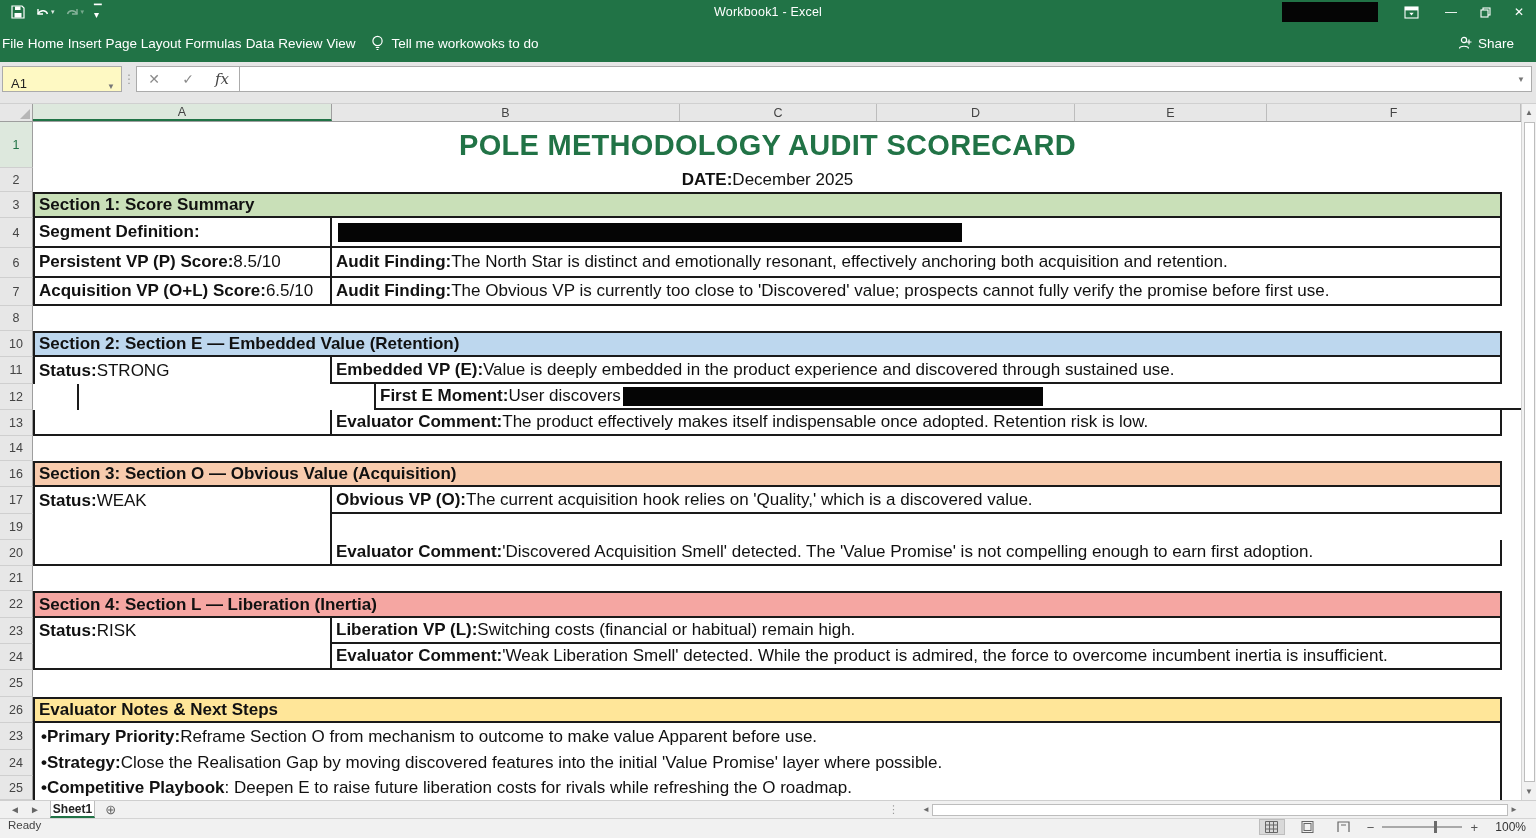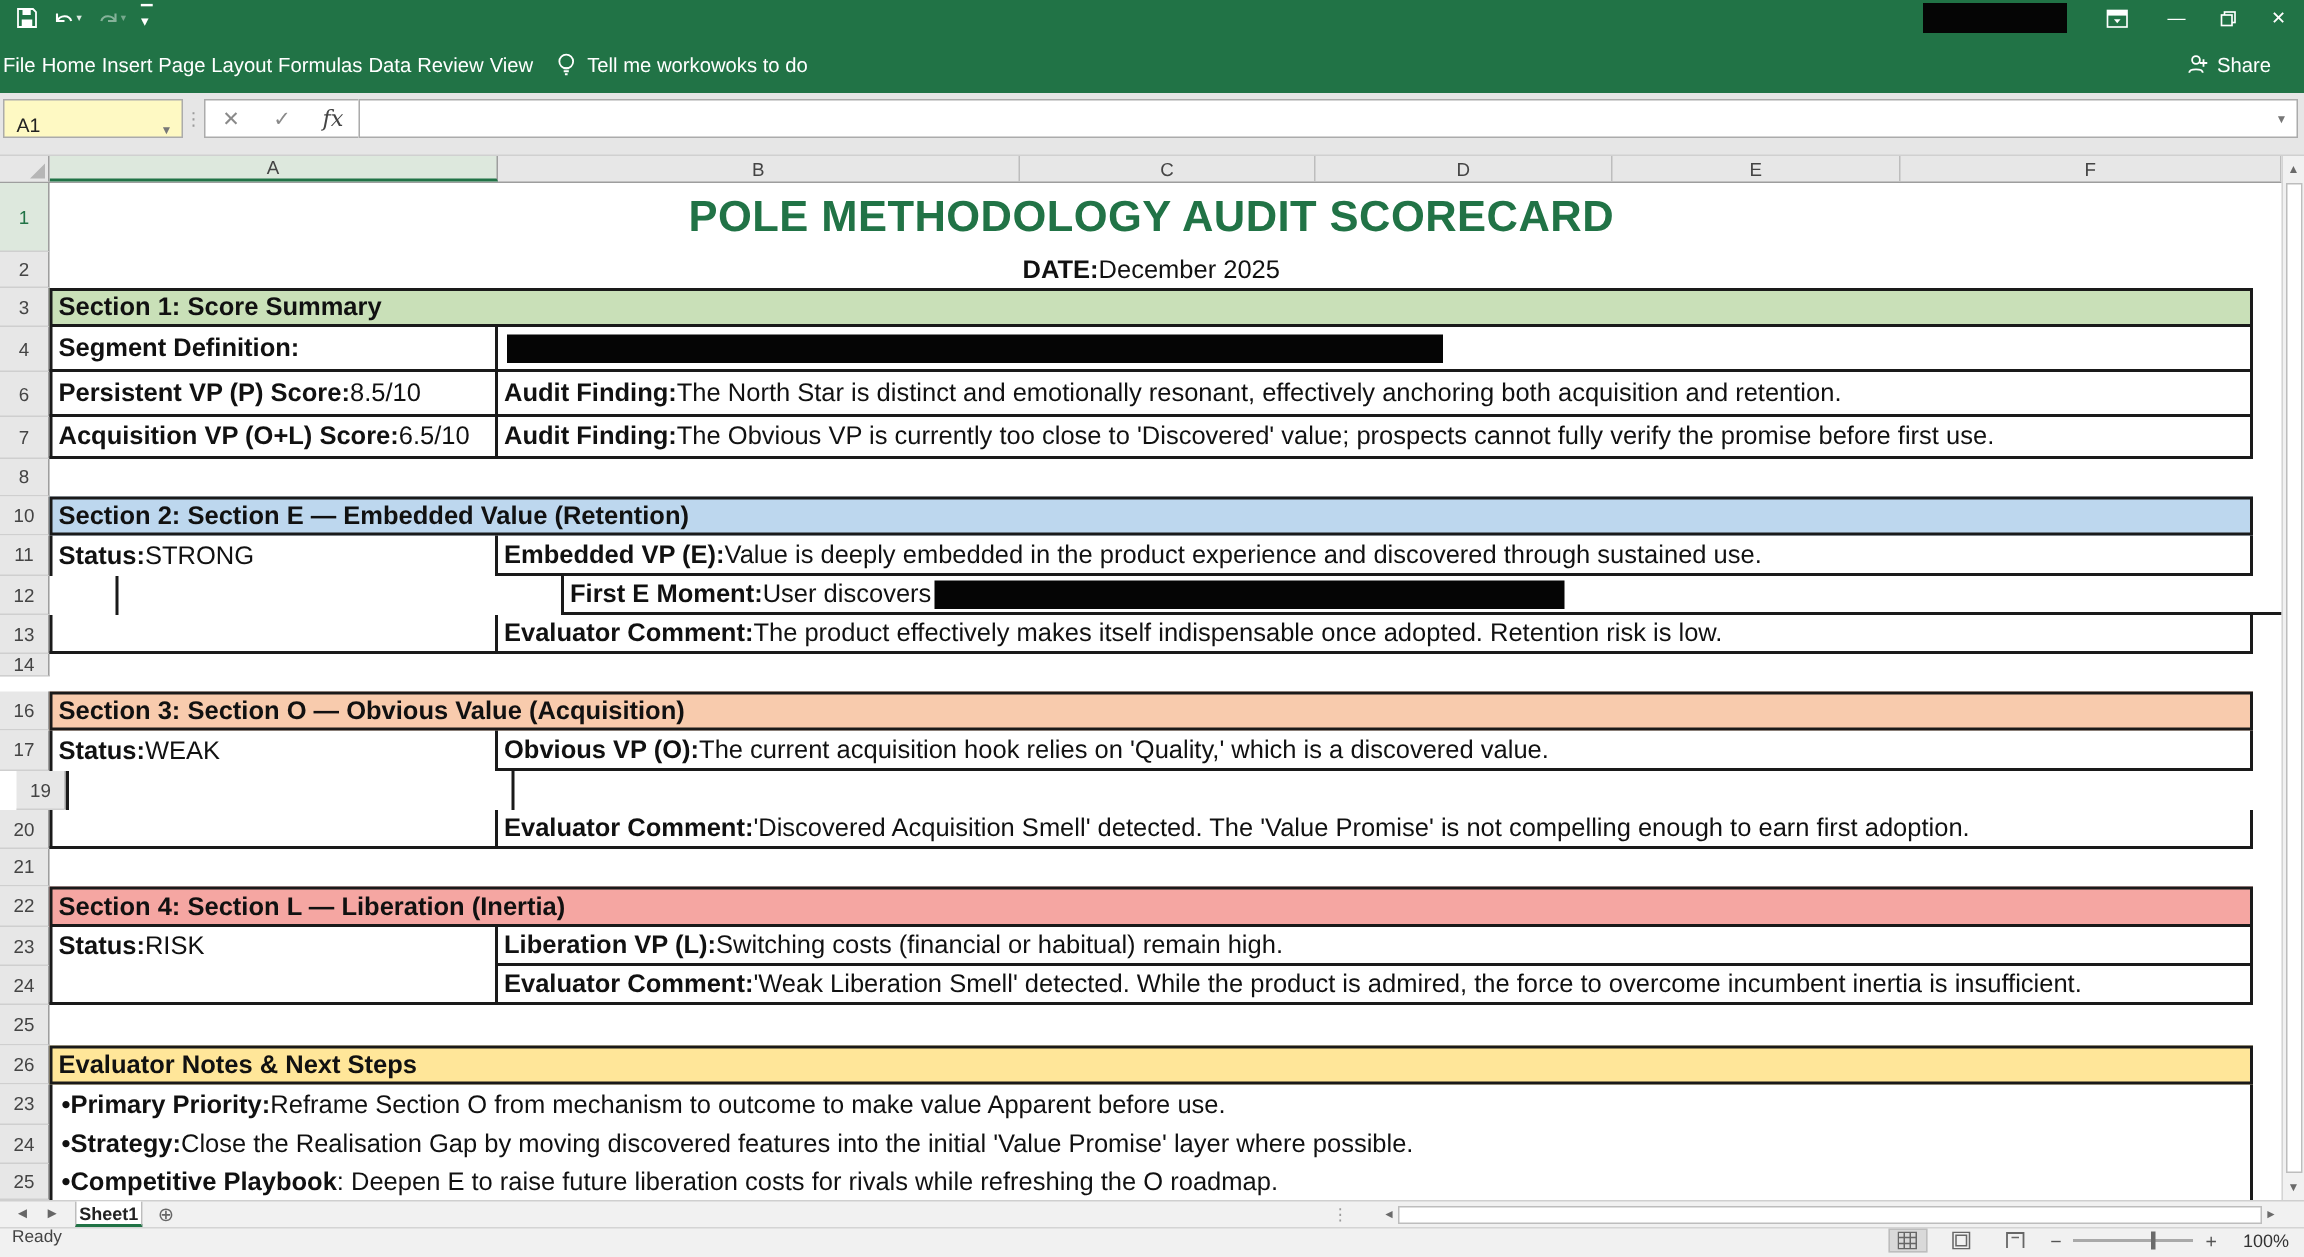--- a/index.html
+++ b/index.html
@@ -84,20 +84,21 @@
   .ztrack{width:80px;height:2px;background:#a9a9a9;position:relative}
   .zthumb{position:absolute;left:52px;top:-5px;width:3px;height:12px;background:#6a6a6a}
   .zminus,.zplus{font-size:13px;color:#555}
   .zpct{width:38px;text-align:right;font-size:12px;color:#333}
   svg{display:block}
 </style>
 </head>
 <body>
 
 <div class="titlebar">
+  <div class="tb-title">Workbook1  -  Excel</div>
   <div class="qat">
     <span class="btn">
       <svg width="14" height="14" viewBox="0 0 14 14">
           <path d="M1 1h10l2 2v10H1z" fill="none" stroke="#fff" stroke-width="1.2"></path>
           <rect x="3.5" y="8" width="7" height="4.5" fill="#fff"></rect>
           <rect x="4" y="1.5" width="5.5" height="3.5" fill="#fff"></rect>
         </svg>
     </span>
     <span class="btn">
       <svg width="15" height="13" viewBox="0 0 15 13">
@@ -304,21 +305,21 @@
         <div class="rb">
           <div class="span pairrow" style="height: 100%;">
             <div class="ca bb"></div>
             <div class="cb">
               <span class="bold">Evaluator Comment:</span>
               <span> The product effectively makes itself indispensable once adopted. Retention risk is low.</span>
             </div>
           </div>
         </div>
       </div>
-      <div class="grow" style="height: 25px; flex-direction: column;">
+      <div class="grow" style="height: 25px;">
         <div class="rn">14</div>
         <div class="rb">
           <div class="span" style="height: 100%;"></div>
         </div>
       </div>
       <div class="grow" style="height: 26px;">
         <div class="rn">16</div>
         <div class="rb">
           <div class="span section-cell" style="height: 100%; background: rgb(248, 203, 173);">Section 3: Section O — Obvious Value (Acquisition)</div>
         </div>
@@ -331,21 +332,21 @@
               <span class="bold">Status:</span>
               <span> WEAK</span>
             </div>
             <div class="cb">
               <span class="bold">Obvious VP (O):</span>
               <span> The current acquisition hook relies on 'Quality,' which is a discovered value.</span>
             </div>
           </div>
         </div>
       </div>
-      <div class="grow" style="height: 26px; padding-left: 11px;">
+      <div class="grow" style="height: 26px;">
         <div class="rn">19</div>
         <div class="rb">
           <div class="span pairrow" style="height: 100%;">
             <div class="ca"></div>
           </div>
         </div>
       </div>
       <div class="grow" style="height: 26px;">
         <div class="rn">20</div>
         <div class="rb">

